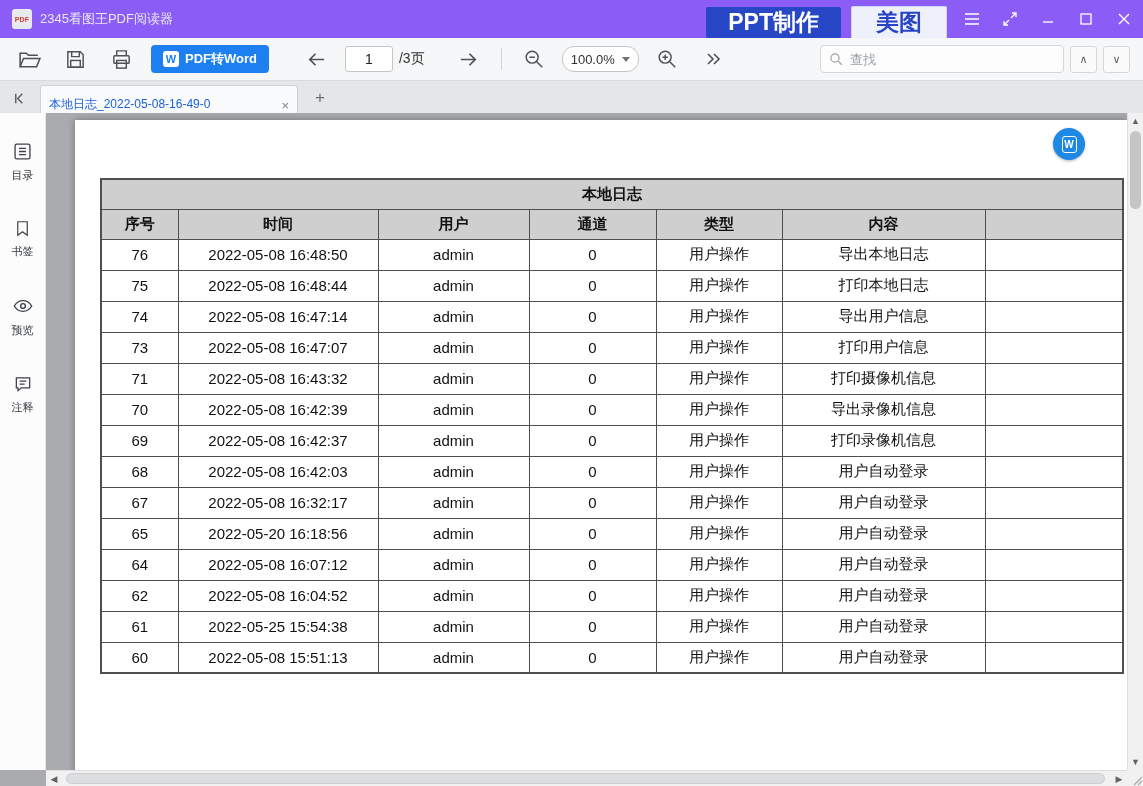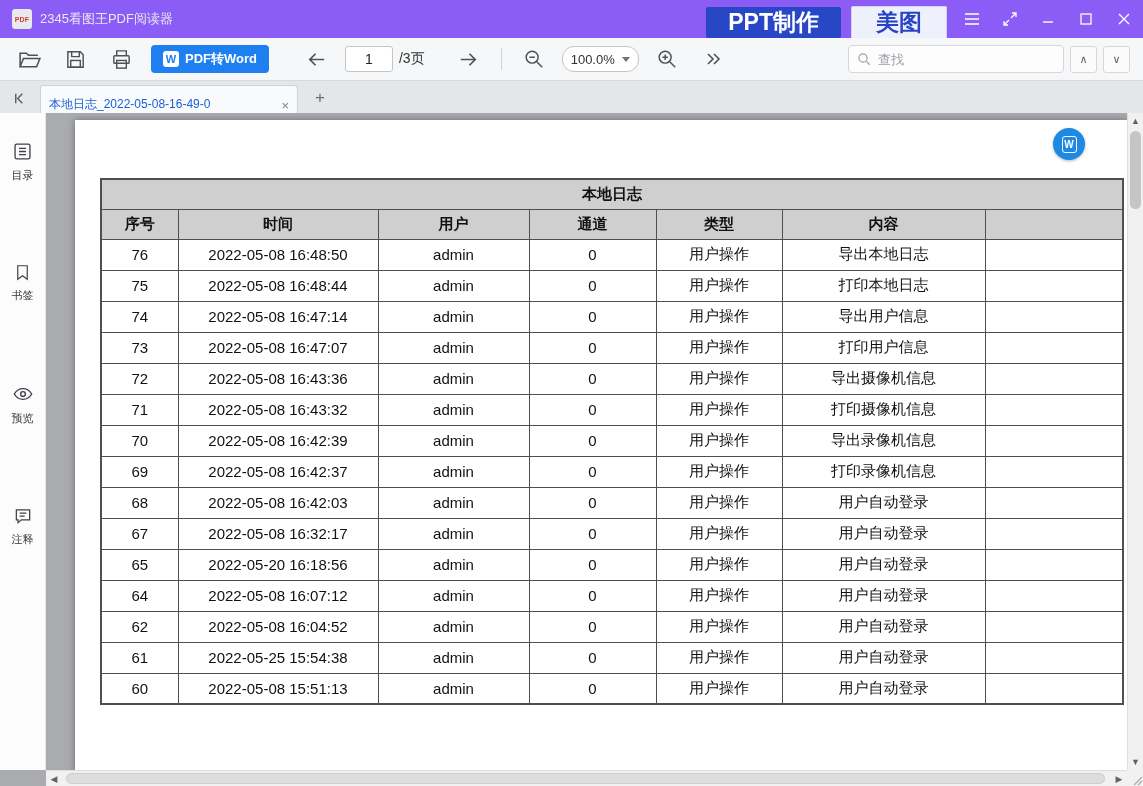--- a/index.html
+++ b/index.html
@@ -44,21 +44,21 @@
   .page-total { margin-left:6px; font-size:14px; color:#333; white-space:nowrap; }
   .nav-fwd { margin-left:28px; }
   .tb-divider { width:1px; height:22px; background:#d2d3d5; margin:0 16px; flex:0 0 auto; }
   .zoom-select { margin-left:12px; width:77px; height:26px; border:1px solid #c3c6c9; border-radius:12px;
     background:#fff; display:flex; align-items:center; padding:0 8px; cursor:pointer; flex:0 0 auto; }
   .zoom-select .val { font-size:13px; color:#333; flex:1; }
   .caret-down { width:0; height:0; border-left:4px solid transparent; border-right:4px solid transparent;
     border-top:5px solid #6f7377; }
   .zoom-in { margin-left:12px; }
   .more-tools { margin-left:10px; }
-  .search-wrap { margin-left:auto; width:216px; height:28px; background:#fdfdfd;
+  .search-wrap { margin-left:auto; width:244px; height:28px; background:#fdfdfd;
     border:1px solid #d5d7d9; border-radius:4px; display:flex; align-items:center;
     padding:0 8px; flex:0 0 auto; }
   .search-wrap input { border:none; outline:none; background:transparent; margin-left:6px;
     width:160px; font-size:13px; color:#444; font-family:"Liberation Sans", sans-serif; }
   .search-wrap input::placeholder { color:#9aa0a6; }
   .find-btn { width:27px; height:27px; border:1px solid #d5d7d9; border-radius:3px; background:#fbfbfc;
     display:flex; align-items:center; justify-content:center; color:#5c6065; font-size:11px;
     margin-left:6px; cursor:pointer; flex:0 0 auto; }
 
   
@@ -71,21 +71,21 @@
     display:flex; align-items:flex-end; padding:0 8px; cursor:pointer; }
   .tab .tab-title { flex:1; font-size:12px; color:#1c5fd8; white-space:nowrap;
     overflow:hidden; text-overflow:ellipsis; }
   .tab .tab-close { color:#7d8187; font-size:13px; margin-left:6px; cursor:pointer; }
   .newtab-btn { margin-left:12px; margin-bottom:5px; width:20px; height:20px; color:#6c7075;
     font-size:17px; display:flex; align-items:center; justify-content:center; cursor:pointer; }
 
   
   .sidebar { position:absolute; left:0; top:113px; width:46px; bottom:16px;
     background:#fcfcfd; border-right:1px solid #e6e7e9; display:flex; flex-direction:column;
-    align-items:center; padding-top:28px; z-index:20;gap:44px; }
+    align-items:center; padding-top:28px; z-index:20; }
   .side-item { display:flex; flex-direction:column; align-items:center; margin-bottom:36px; cursor:pointer; }
   .side-item .s-label { margin-top:6px; font-size:11px; color:#34383d; }
 
   
   .docarea { position:absolute; left:46px; top:113px; right:16px; bottom:16px;
     background:#a9abaf; overflow:hidden; }
   .page { position:absolute; left:29px; top:7px; width:1052px; height:1400px;
     background:#fff; box-shadow:0 0 7px rgba(0,0,0,.35); }
   .word-float { position:absolute; right:42px; top:8px; width:32px; height:32px; border-radius:50%;
     background:#1e88e5; box-shadow:0 1px 3px rgba(0,0,0,.3); display:flex; align-items:center;
@@ -345,29 +345,20 @@
             <tr>
               <td>73</td>
               <td>2022-05-08 16:47:07</td>
               <td>admin</td>
               <td>0</td>
               <td>用户操作</td>
               <td>打印用户信息</td>
               <td></td>
             </tr>
             <tr>
-              <td>72</td>
-              <td>2022-05-08 16:43:36</td>
-              <td>admin</td>
-              <td>0</td>
-              <td>用户操作</td>
-              <td>导出摄像机信息</td>
-              <td></td>
-            </tr>
-            <tr>
               <td>71</td>
               <td>2022-05-08 16:43:32</td>
               <td>admin</td>
               <td>0</td>
               <td>用户操作</td>
               <td>打印摄像机信息</td>
               <td></td>
             </tr>
             <tr>
               <td>70</td>

